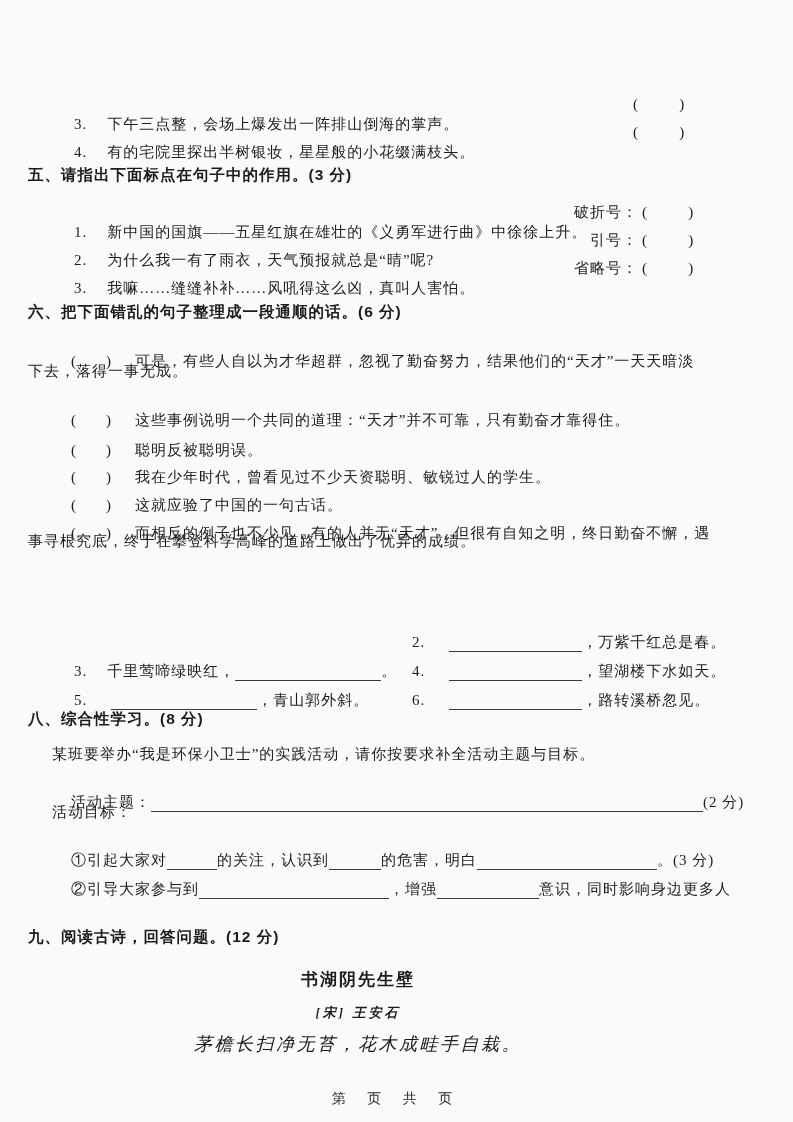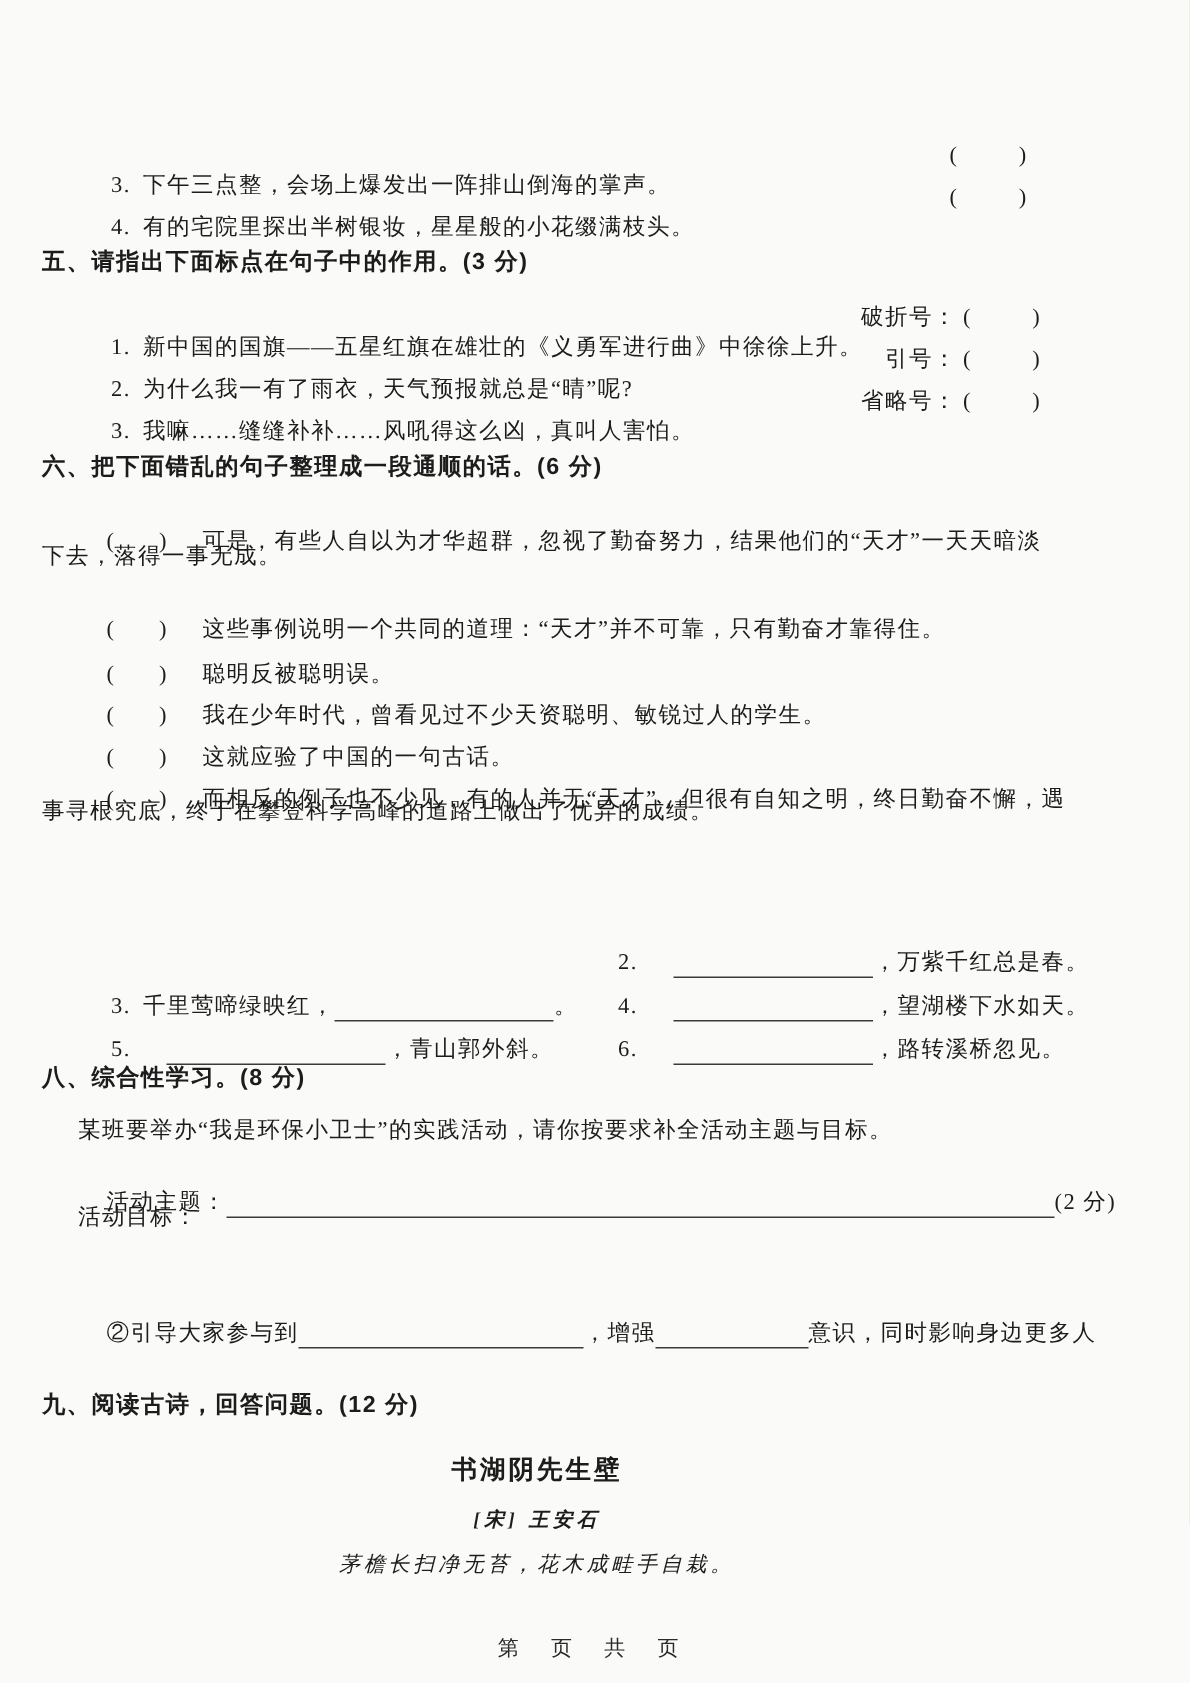--- a/index.html
+++ b/index.html
@@ -20,21 +20,21 @@
     letter-spacing:1px;
     white-space:pre;
   }
   .heading{
     font-weight:700;
     font-family:"Liberation Sans", sans-serif;
     font-size:15.5px;
     letter-spacing:1px;
   }
   .paren{letter-spacing:0;}
-  .ml8{margin-left:8px;}
+  .ml8{margin-left:20px;}
   .ml10{margin-left:24px;}
   .blank{
     display:inline-block;
     border-bottom:1px solid #3a3a3a;
     height:16px;
     vertical-align:bottom;
   }
   .rlabel{text-align:right;width:118px;}
   .center-block{
     position:absolute;
@@ -49,21 +49,21 @@
     line-height:22px;
   }
   .poem-author{
     font-size:13px;
     font-style:italic;
     letter-spacing:3px;
     line-height:18px;
     font-weight:bold;
   }
   .poem-verse{
-    font-size:14px;
+    font-size:18px;
     font-style:italic;
     letter-spacing:2.5px;
     line-height:20px;
     text-align:center;
   }
   .footer{
     position:absolute;
     left:0;width:793px;
     text-align:center;
     font-size:14px;
@@ -152,20 +152,23 @@
 
   <div class="line heading" style="top:709px;left:28px">八、综合性学习。(8 分)</div>
   <div class="line" style="top:744px;left:52px">某班要举办“我是环保小卫士”的实践活动，请你按要求补全活动主题与目标。</div>
 
   <div class="line" style="top:772px;left:52px">
     <span>活动主题：</span><span class="blank" style="width:552px"></span><span>(2 分)</span>
   </div>
 
   <div class="line" style="top:802px;left:52px">活动目标：</div>
 
+  <div class="line" style="top:830px;left:52px">
+    <span>①引起大家对</span><span class="blank" style="width:50px"></span><span>的关注，认识到</span><span class="blank" style="width:52px"></span><span>的危害，明白</span><span class="blank" style="width:180px"></span><span>。(3 分)</span>
+  </div>
 
   <div class="line" style="top:859px;left:52px">
     <span>②引导大家参与到</span><span class="blank" style="width:190px"></span><span>，增强</span><span class="blank" style="width:102px"></span><span>意识，同时影响身边更多人</span>
   </div>
 
 
   <div class="line heading" style="top:927px;left:28px">九、阅读古诗，回答问题。(12 分)</div>
 
   <div class="center-block poem-title" style="top:969px">书湖阴先生壁</div>
   <div class="center-block poem-author" style="top:1004px">[宋] 王安石</div>

